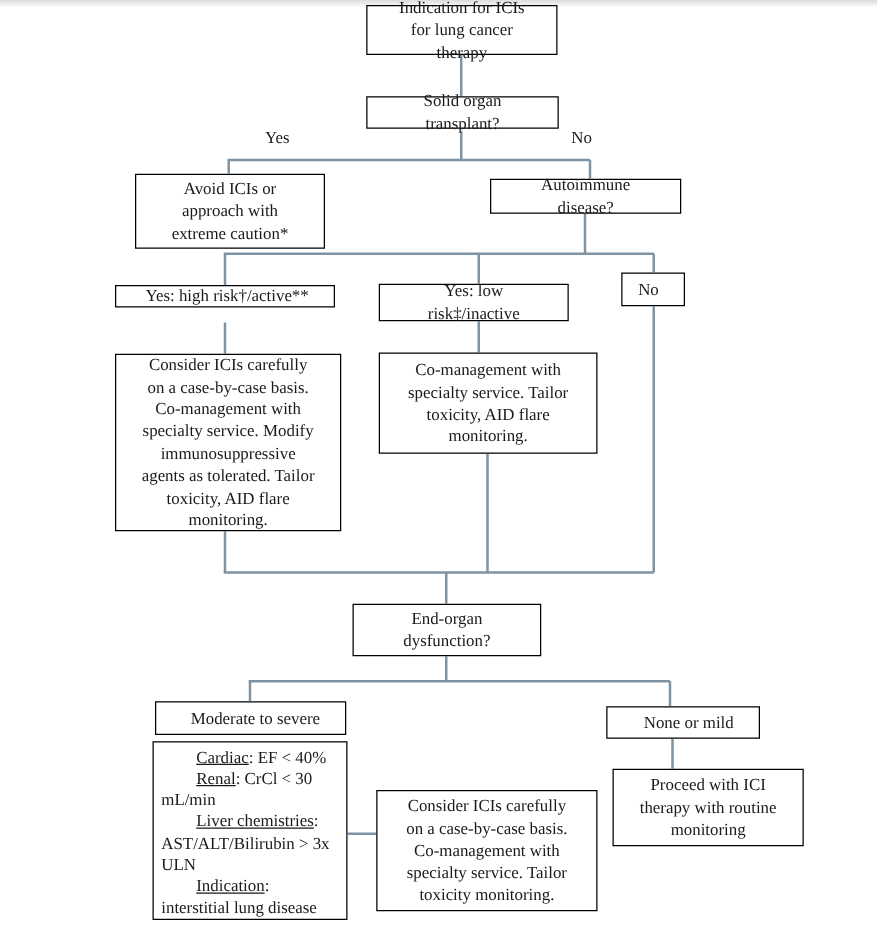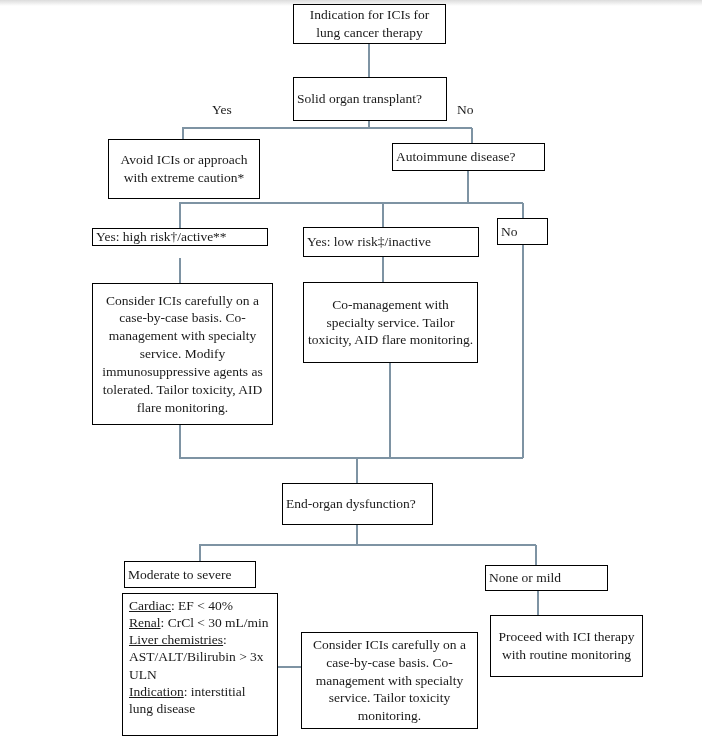--- a/index.html
+++ b/index.html
@@ -16,39 +16,39 @@
     position: absolute; left: 0; top: 0; width: 702px; height: 6px;
     background: linear-gradient(#dcdcdc, #ffffff);
   }
   .box {
     position: absolute;
     box-sizing: border-box;
     background: #ffffff;
     border: 1.5px solid #000000;
     display: flex;
     align-items: center;
-    justify-content: flex-start;
+    justify-content: flex-end;
     text-align: center;
     font-size: 13.5px;
     line-height: 1.32;
-    padding: 2px 3px;
+    padding: 2px 20px;
   }
   .box .txt { display: block; }
   .criteria-box {
     position: absolute;
     box-sizing: border-box;
     background: #ffffff;
     border: 1.5px solid #000000;
     font-size: 13.5px;
     line-height: 1.27;
     text-align: left;
     padding: 3px 6px;
   }
   .criteria-item { display: block; }
-  .underline { text-decoration: underline; }
+  .underline { text-decoration: underline; margin-left: 28px; }
   .cn { position: absolute; background: #7e93a3; }
   .lbl {
     position: absolute;
     font-size: 13.5px;
     text-align: left;
     width: 40px;
   }
 </style>
 </head>
 <body>
@@ -80,57 +80,57 @@
   <div class="cn" style="left:537px;top:591px;width:2px;height:24px;"></div>
   <div class="cn" style="left:278px;top:666px;width:23px;height:2px;"></div>
 
   <div class="lbl" style="left:212px;top:102px;">Yes</div>
   <div class="lbl" style="left:457px;top:102px;">No</div>
 
   <div class="box" style="left:293px;top:4px;width:153px;height:40px;">
     <span class="txt">Indication for ICIs for lung cancer therapy</span>
   </div>
 
-  <div class="box" style="left:293px;top:77px;width:154px;height:44px;">
+  <div class="box" style="left:293px;top:77px;width:154px;height:26px;">
     <span class="txt">Solid organ transplant?</span>
   </div>
 
   <div class="box" style="left:108px;top:139px;width:152px;height:60px;">
     <span class="txt">Avoid ICIs or approach with extreme caution*</span>
   </div>
 
   <div class="box" style="left:392px;top:143px;width:153px;height:28px;">
     <span class="txt">Autoimmune disease?</span>
   </div>
 
   <div class="box" style="left:92px;top:228px;width:176px;height:18px;">
     <span class="txt">Yes: high risk†/active**</span>
   </div>
 
-  <div class="box" style="left:303px;top:227px;width:176px;height:30px;">
+  <div class="box" style="left:303px;top:227px;width:152px;height:30px;">
     <span class="txt">Yes: low risk‡/inactive</span>
   </div>
 
   <div class="box" style="left:497px;top:218px;width:51px;height:27px;">
     <span class="txt">No</span>
   </div>
 
   <div class="box" style="left:92px;top:283px;width:181px;height:142px;">
     <span class="txt">Consider ICIs carefully on a case-by-case basis. Co-management with specialty service. Modify immunosuppressive agents as tolerated. Tailor toxicity, AID flare monitoring.</span>
   </div>
 
   <div class="box" style="left:303px;top:282px;width:175px;height:81px;">
     <span class="txt">Co-management with specialty service. Tailor toxicity, AID flare monitoring.</span>
   </div>
 
   <div class="box" style="left:282px;top:483px;width:151px;height:42px;">
     <span class="txt">End-organ dysfunction?</span>
   </div>
 
-  <div class="box" style="left:124px;top:561px;width:132px;height:27px;">
+  <div class="box" style="left:124px;top:561px;width:153px;height:27px;">
     <span class="txt">Moderate to severe</span>
   </div>
 
   <div class="box" style="left:485px;top:565px;width:123px;height:26px;">
     <span class="txt">None or mild</span>
   </div>
 
   <div class="criteria-box" style="left:122px;top:593px;width:156px;height:143px;">
     <div>
         <div class="criteria-item"><span class="underline">Cardiac</span>: EF &lt; 40%</div>

